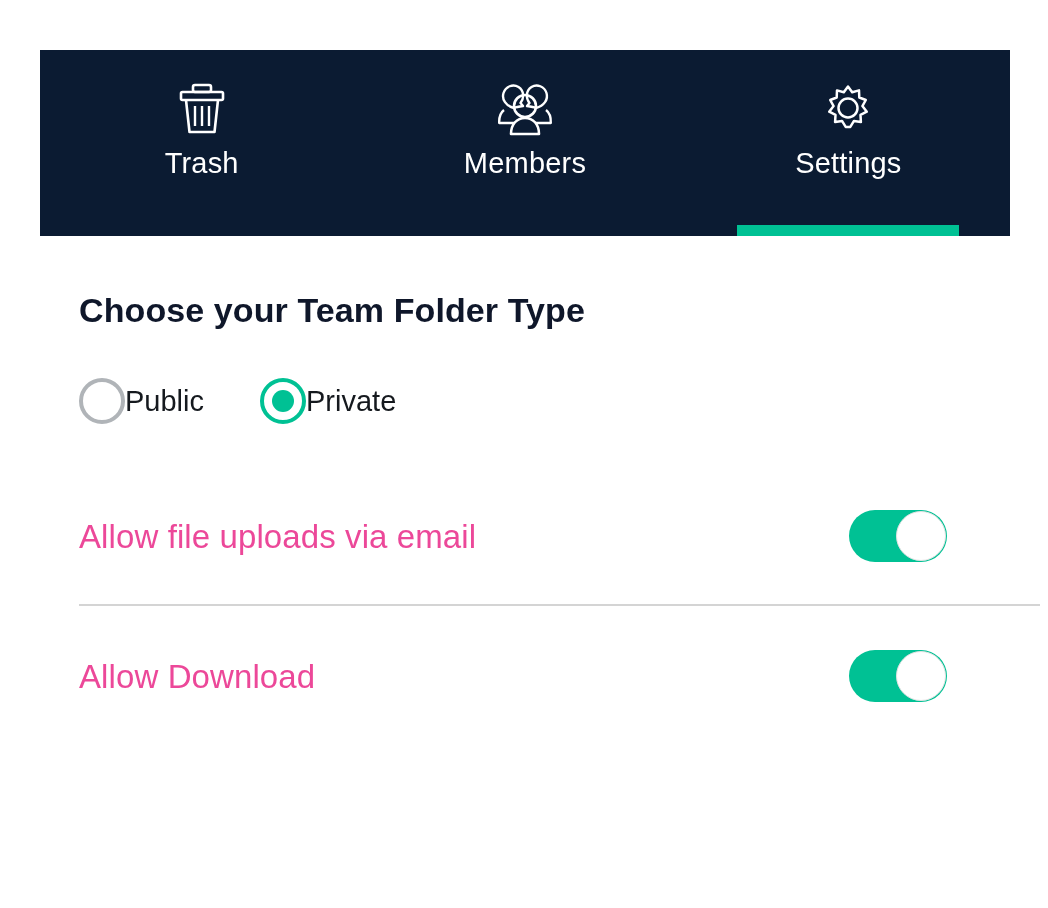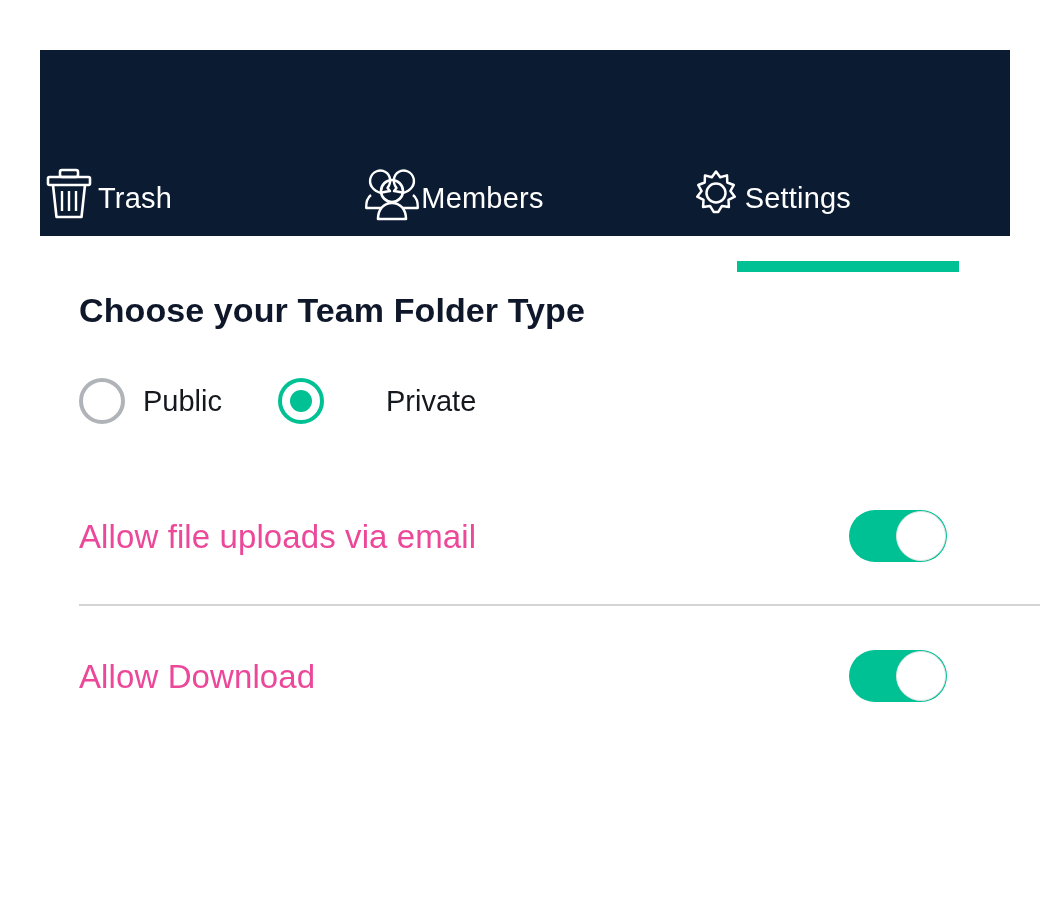--- a/index.html
+++ b/index.html
@@ -32,27 +32,26 @@
     background: #0b1b32;
     display: flex;
     align-items: flex-start;
   }
 
   .nav-tab {
     flex: 1 1 0;
     height: 186px;
     position: relative;
     display: flex;
-    flex-direction: row;
+    flex-direction: column;
     align-items: center;
     justify-content: flex-start;
     padding-top: 30px;
     box-sizing: border-box;
     cursor: pointer;
-    margin-top: 36px;
   }
 
   .nav-icon {
     width: 58px;
     height: 58px;
     display: flex;
     align-items: center;
     justify-content: center;
   }
   .nav-icon svg {
@@ -112,21 +111,20 @@
     align-items: center;
   }
 
   .radio-item {
     display: flex;
     align-items: center;
     cursor: pointer;
   }
   .radio-item + .radio-item {
     margin-left: 56px;
-    gap: 44px;
   }
 
   .radio-ring {
     width: 46px;
     height: 46px;
     border-radius: 50%;
     box-sizing: border-box;
     border: 4px solid #b0b4b8;
     background: #ffffff;
     display: flex;
@@ -142,21 +140,21 @@
     height: 22px;
     border-radius: 50%;
     background: #00c194;
     display: none;
   }
   .radio-item.selected .radio-dot {
     display: block;
   }
 
   .radio-label {
-    margin-left: 18px;
+    margin-left: 0;
     font-size: 29px;
     line-height: 34px;
     color: #15191e;
     font-weight: 400;
     white-space: nowrap;
   }
 
   
   .rows {
     position: absolute;

